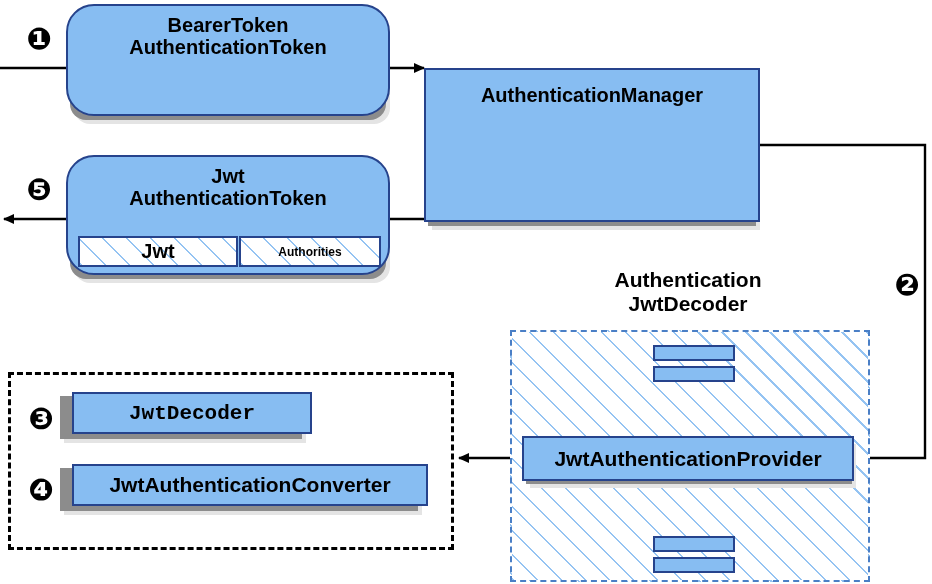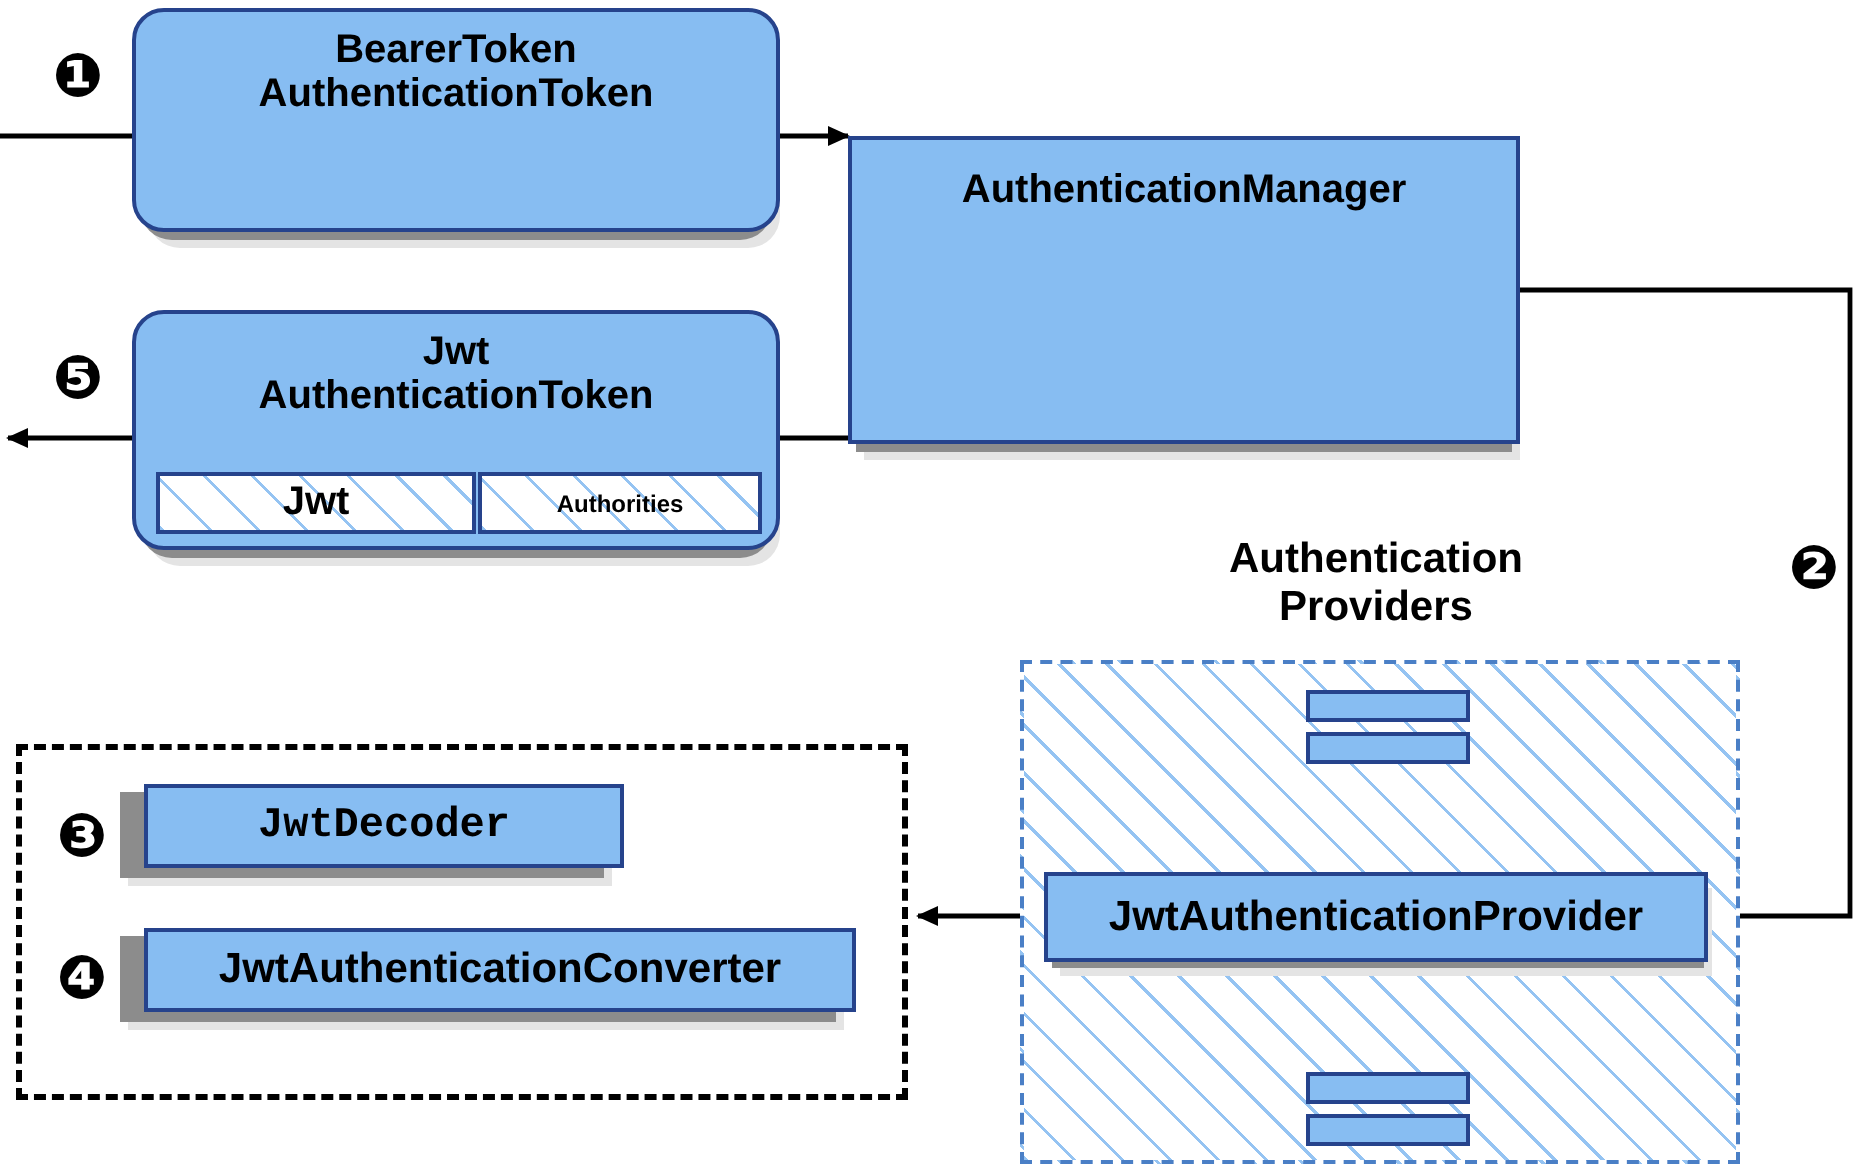--- a/index.html
+++ b/index.html
@@ -32,21 +32,21 @@
   
   .bluebox {
     background: #87BDF2;
     border: 2px solid #26438C;
     display: flex;
     flex-direction: column;
     align-items: center;
     color: #000000;
     font-weight: bold;
   }
-  .bluebox.rounded { border-radius: 16px; }
+  .bluebox.rounded { border-radius: 28px; }
 
   .box-title {
     text-align: center;
     font-weight: bold;
     color: #000;
     line-height: 1.12;
     white-space: pre-line;
   }
 
   
@@ -193,21 +193,21 @@
 AuthenticationToken</div>
     <div class="slot hatch abs" style="left:10px; top:79px; width:160px; height:31px; font-size:20px;">
       <span>Jwt</span>
     </div>
     <div class="slot hatch abs" style="left:171px; top:79px; width:142px; height:31px; font-size:12px;">
       <span>Authorities</span>
     </div>
   </div>
 
   <div class="abs plain-label" style="left:560px; top:268px; width:256px; font-size:21px;">Authentication
-Providers</div>
+JwtDecoder</div>
 
   <div class="abs dashed-blue hatch" style="left:510px; top:330px; width:360px; height:252px;"></div>
 
   <div class="abs minibar" style="left:653px; top:345px; width:82px; height:16px;"></div>
   <div class="abs minibar" style="left:653px; top:366px; width:82px; height:16px;"></div>
 
   <div class="abs shadow-light" style="left:530px; top:444px; width:326px; height:44px;"></div>
   <div class="abs shadow-dark" style="left:526px; top:440px; width:326px; height:44px;"></div>
   <div class="abs bluebox" style="left:522px; top:436px; width:332px; height:45px; justify-content:center;">
     <span style="font-size:21px;">JwtAuthenticationProvider</span>

